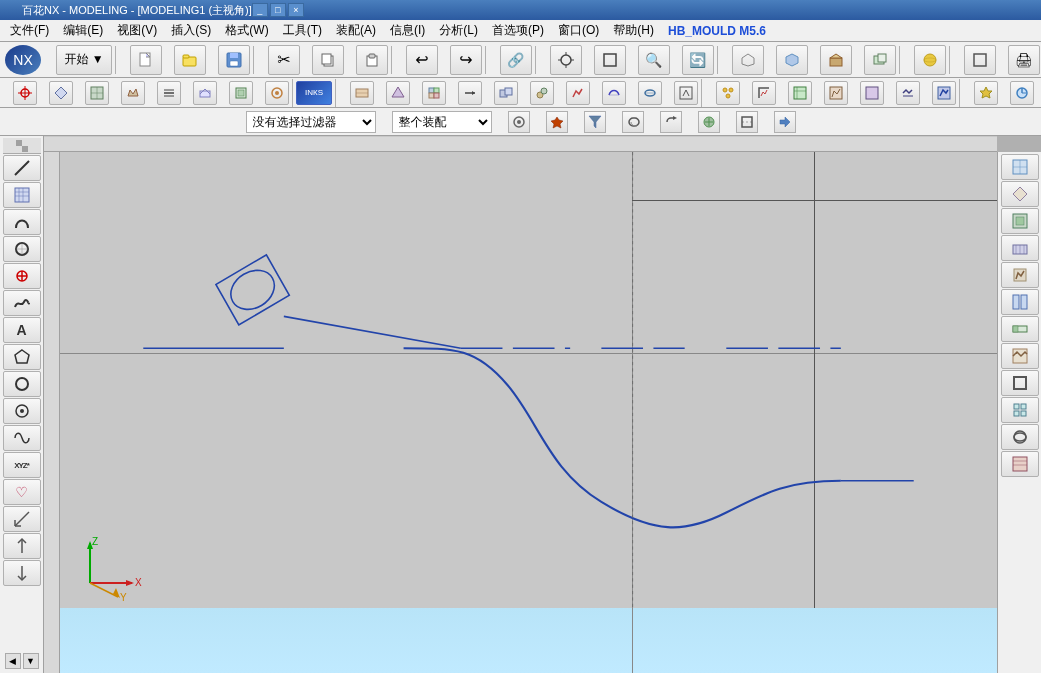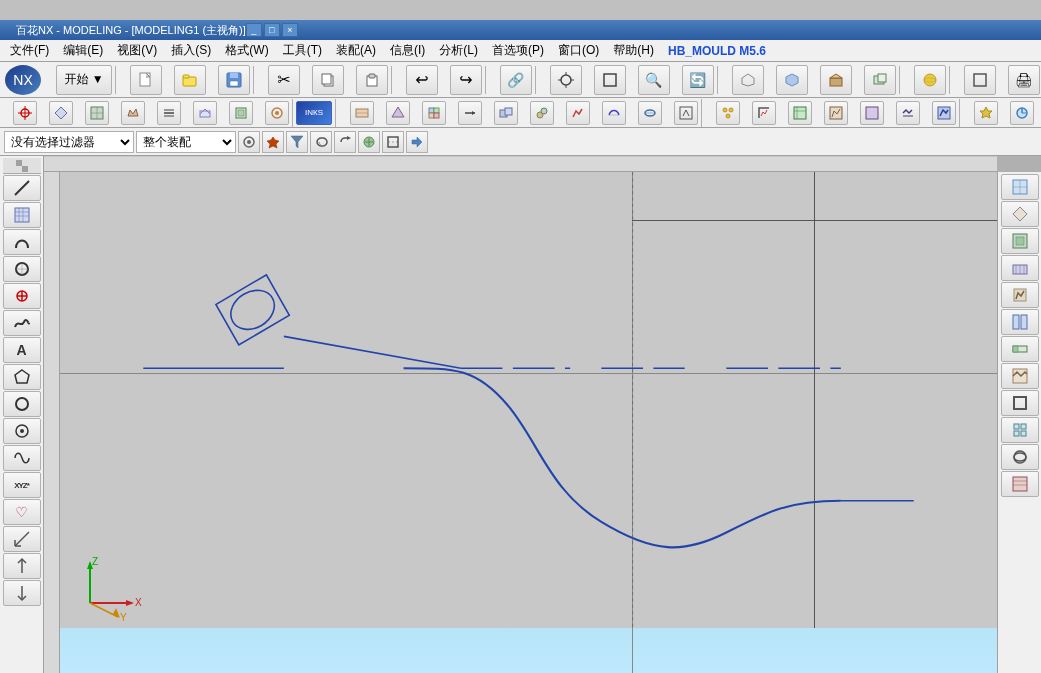--- a/index.html
+++ b/index.html
@@ -1,21 +1,21 @@
 <!DOCTYPE html>
 <html><head>
   <meta charset="utf-8">
   <style>
     * { margin: 0; padding: 0; box-sizing: border-box; }
     body { width: 1041px; height: 673px; background: #c0c0c0; font-family: 'SimSun', 'Microsoft YaHei', sans-serif; font-size: 12px; overflow: hidden; user-select: none; }
 
     
     #title-bar {
       width: 100%; height: 20px; background: linear-gradient(to bottom, #4a7fbd, #2b5aa0);
-      display: flex; align-items: center; padding: 0 16px; color: white; font-size: 11px; margin-top: 20px;
+      display: flex; align-items: center; padding: 0 22px; color: white; font-size: 11px;
     }
     #title-bar .title-controls { display: flex; gap: 2px; }
     #title-bar .ctrl-btn {
       width: 16px; height: 14px; background: #5a8fcd; border: 1px solid #3a6aa0;
       color: white; font-size: 9px; display: flex; align-items: center; justify-content: center; cursor: pointer;
     }
 
     
     #menu-bar {
       width: 100%; height: 22px; background: #f0f0f0; border-bottom: 1px solid #a0a0a0;
@@ -39,21 +39,21 @@
     .tb-btn.wide { width: 44px; }
     .tb-sep { width: 4px; height: 28px; border-left: 1px solid #b0b0b0; margin: 0 2px; }
 
     
     #toolbar2 { height: 32px; }
     #toolbar2 .tb-btn { width: 28px; height: 26px; font-size: 12px; }
 
     
     #filter-bar {
       width: 100%; height: 28px; background: #f0f0f0; border-bottom: 1px solid #a0a0a0;
-      display: flex; align-items: center; padding: 0 4px; gap: 2px;
+      display: flex; align-items: center; padding: 0 4px; gap: 16px; justify-content: center;
     }
     .filter-select {
       height: 22px; border: 1px solid #b0b0b0; background: white; font-size: 12px;
       padding: 0 2px; cursor: pointer;
     }
     .filter-btn {
       width: 22px; height: 22px; background: linear-gradient(to bottom, #f8f8f8, #e0e0e0);
       border: 1px solid #b0b0b0; display: flex; align-items: center; justify-content: center;
       cursor: pointer; font-size: 10px;
     }

